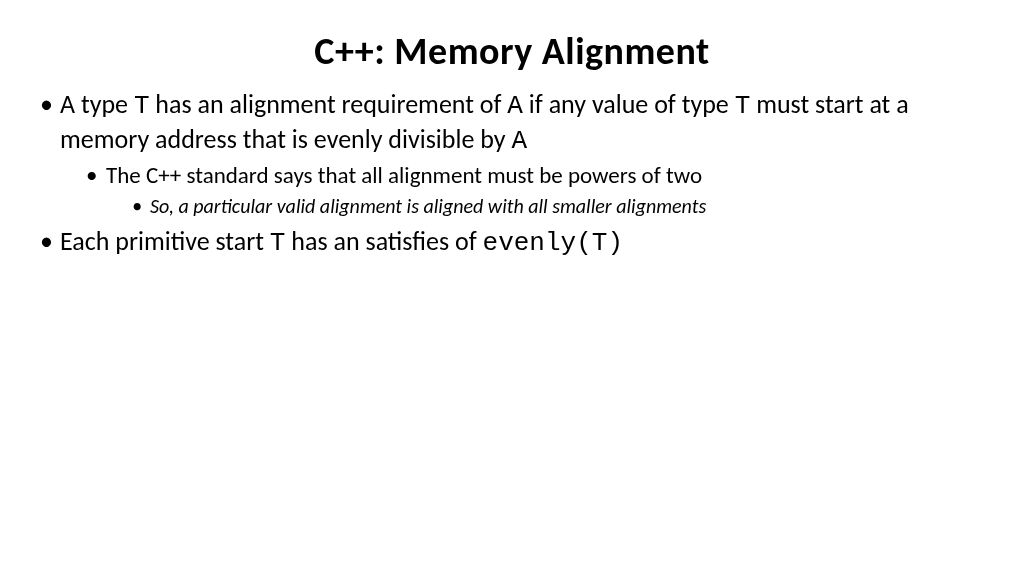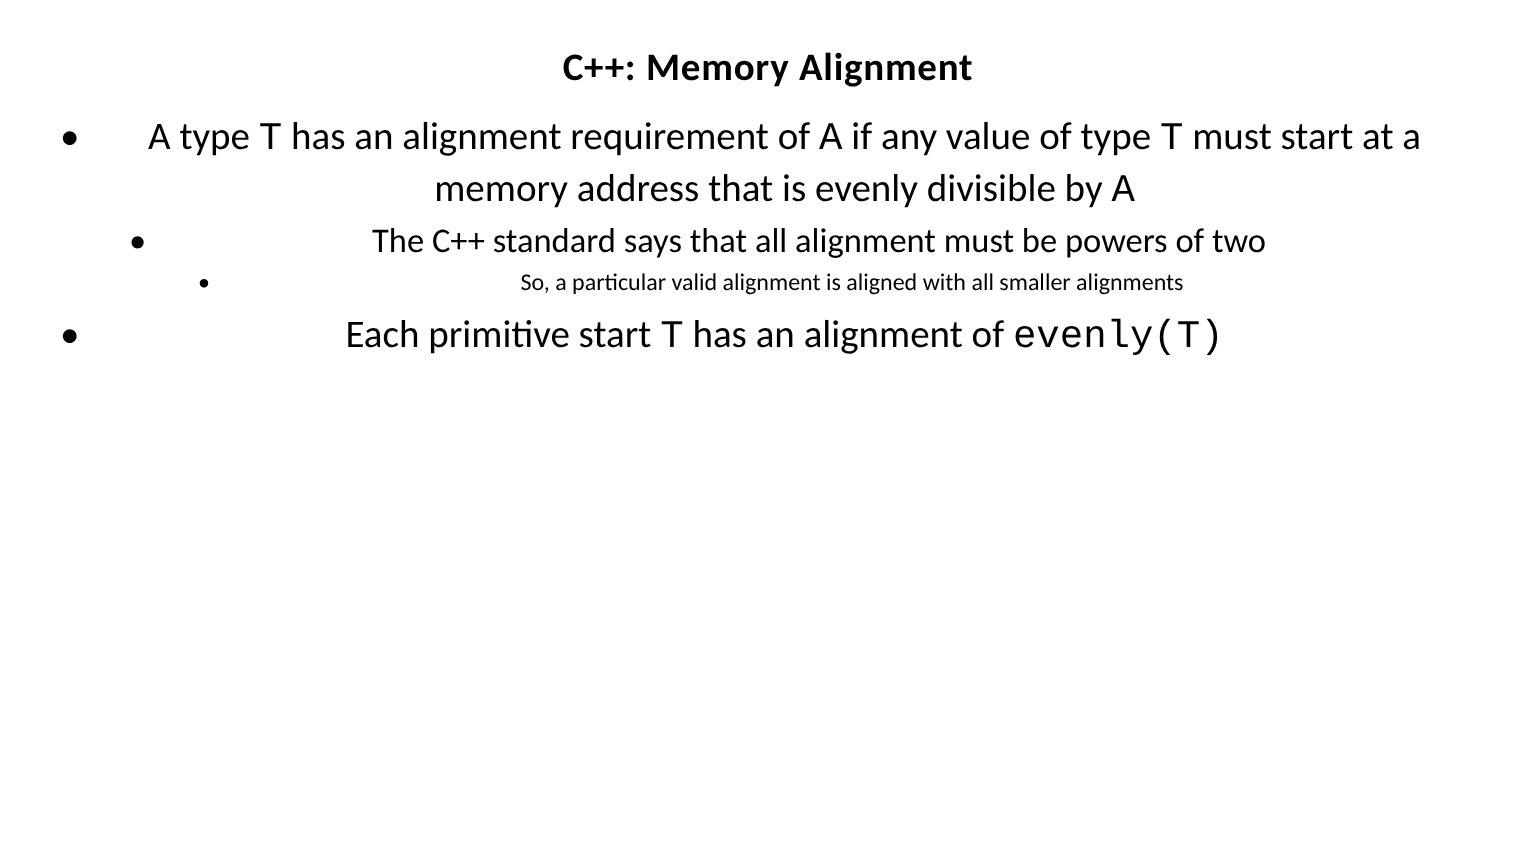--- a/index.html
+++ b/index.html
@@ -10,29 +10,28 @@
     body {
       width: 1024px;
       height: 576px;
       background: #ffffff;
       font-family: 'Segoe UI', 'Calibri', Arial, sans-serif;
       color: #000000;
       padding: 28px 38px;
       overflow: hidden;
     }
     .title {
-      font-size: 26px;
+      font-size: 38px;
       font-weight: 700;
       text-align: center;
       margin-bottom: 14px;
       letter-spacing: 0.5px;
     }
     ul {
       list-style: none;
-      text-align: center;
     }
     ul.level-1 > li {
       font-size: 26px;
       font-weight: 300;
       line-height: 1.25;
       position: relative;
       padding-left: 22px;
       margin-bottom: 6px;
     }
     ul.level-1 > li::before {
@@ -52,27 +51,28 @@
       margin-top: 4px;
     }
     ul.level-2 > li::before {
       content: "•";
       position: absolute;
       left: 2px;
       top: 0;
       font-weight: 400;
     }
     ul.level-3 > li {
-      font-size: 16px;
+      font-size: 20px;
       font-weight: 300;
       line-height: 1.3;
       position: relative;
       padding-left: 20px;
       margin-left: 24px;
       margin-top: 2px;
+      font-style: italic;
     }
     ul.level-3 > li::before {
       content: "•";
       position: absolute;
       left: 2px;
       top: 0;
       font-weight: 400;
     }
     .mono {
       font-family: 'Consolas', 'Courier New', monospace;
@@ -90,15 +90,15 @@
     <ul class="level-2">
       <li>
         <span>The C++ standard says that all alignment must be powers of two</span>
         <ul class="level-3">
           <li>So, a particular valid alignment is aligned with all smaller alignments</li>
         </ul>
       </li>
     </ul>
   </li>
   <li>
-    <span>Each primitive start </span><span class="mono">T</span><span> has an alignment of </span><span class="mono">evenly(T)</span>
+    <span>Each primitive start </span><span class="mono">T</span><span> has an satisfies of </span><span class="mono">evenly(T)</span>
   </li>
 </ul>
 
 </body></html>

